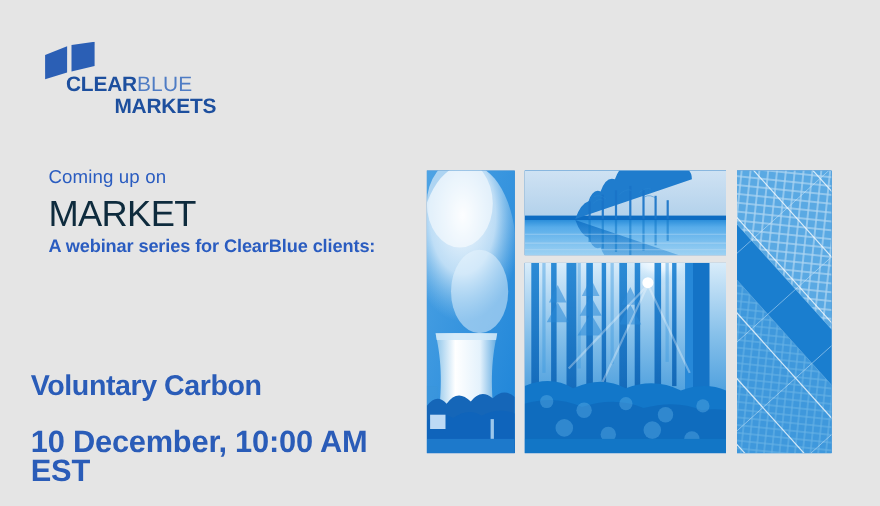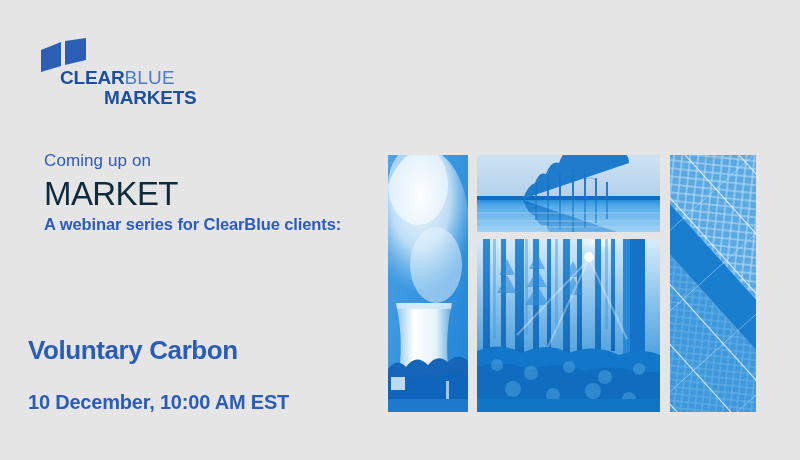--- a/index.html
+++ b/index.html
@@ -36,21 +36,21 @@
   .subtitle{
     color:#2a5cc0;font-size:16.5px;font-weight:600;line-height:22px;
     letter-spacing:-0.1px;margin-top:4px;
   }
   .event{position:absolute;left:28px;top:300px;width:340px;margin-top:33px;}
   .event-title{
     color:#2a5cb8;font-size:26px;font-weight:800;line-height:34px;
     letter-spacing:-0.4px;
   }
   .event-date{
-    color:#2a5cb8;font-size:20px;font-weight:800;line-height:26px;
+    color:#2a5cb8;font-size:28px;font-weight:800;line-height:26px;
     letter-spacing:-0.2px;margin-top:22px;
   }
 
   
   .collage{position:absolute;left:388px;top:155px;width:368px;height:257px;}
   .tile{position:absolute;overflow:hidden;background:#1b7fd4;}
   .tile-tower{left:0px;top:0px;width:80px;height:257px;}
   .tile-lake{left:89px;top:0px;width:183px;height:77px;}
   .tile-forest{left:89px;top:84px;width:183px;height:173px;}
   .tile-solar{left:282px;top:0px;width:86px;height:257px;}

